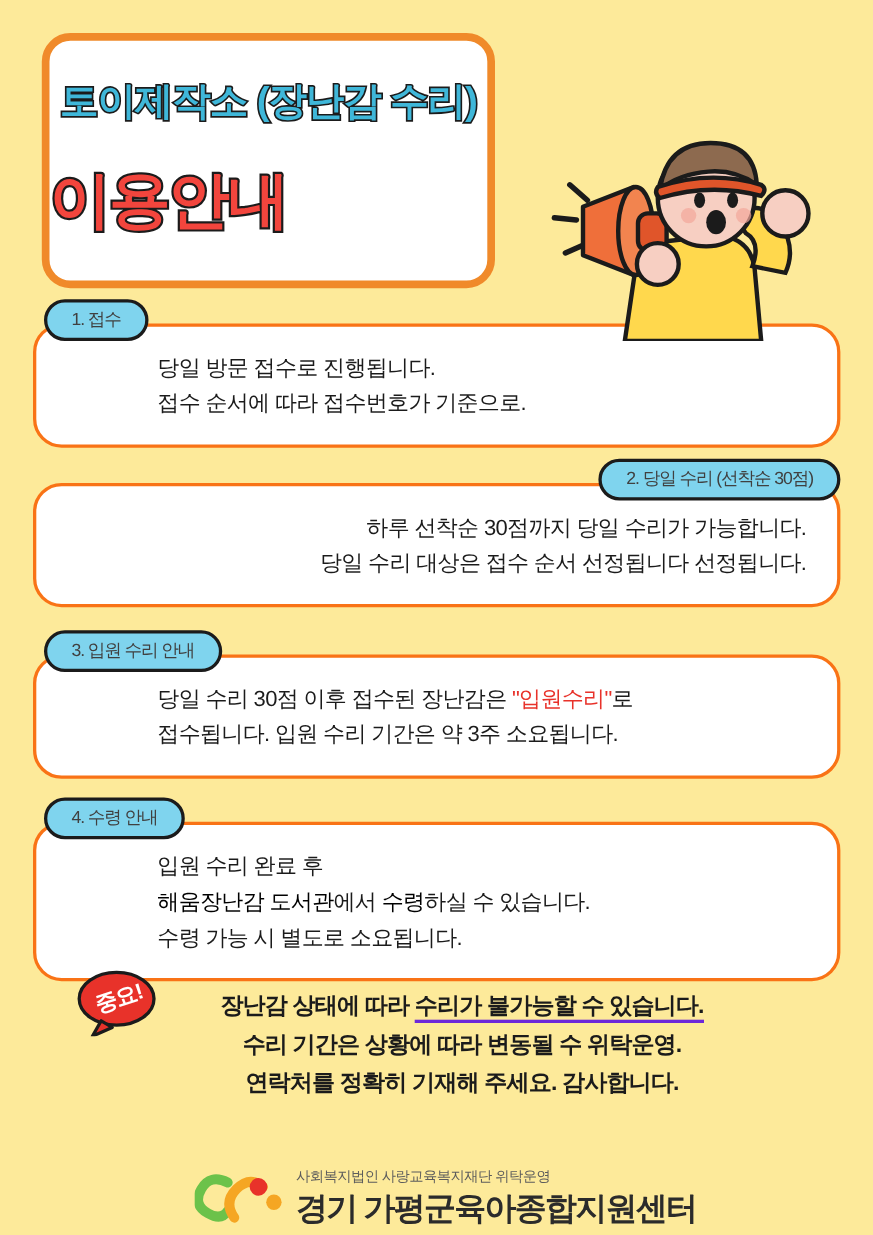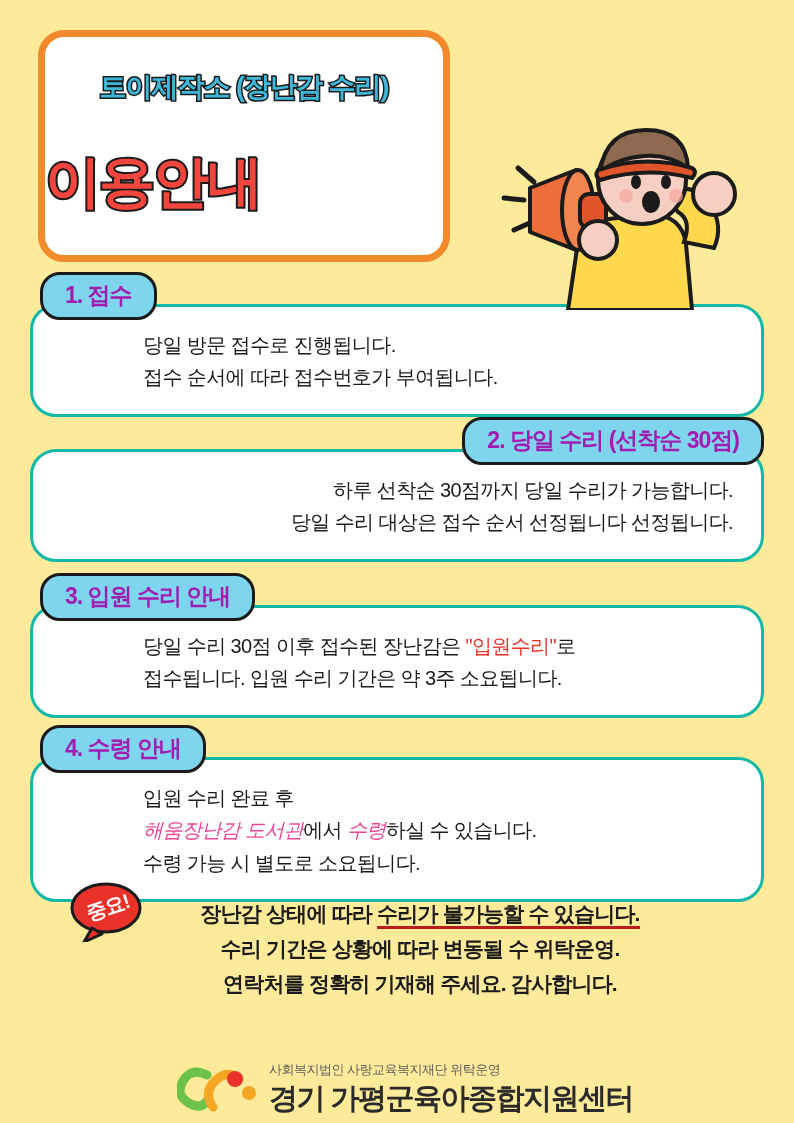--- a/index.html
+++ b/index.html
@@ -33,21 +33,21 @@
     border-radius: 26px;
     box-sizing: border-box;
     z-index: 3;
   }
   .title-line1 {
     position: absolute;
     left: 0;
     top: 32px;
     width: 100%;
     text-align: center;
-    font-size: 27px;
+    font-size: 35px;
     font-weight: bold;
     letter-spacing: -1px;
     color: #3fb7d9;
     -webkit-text-stroke: 3px #1b1b1b;
     paint-order: stroke fill;
     white-space: nowrap;
   }
   .title-line2 {
     position: absolute;
     left: 0;
@@ -78,53 +78,52 @@
     left: 30px;
     width: 734px;
   }
   .sec-tab {
     position: relative;
     display: inline-block;
     background: #7fd4ee;
     border: 3px solid #1b1b1b;
     border-radius: 20px;
     padding: 5px 22px 6px 22px;
-    font-size: 23px;
-    font-weight: bold;
-    color: #a21caf;
+    font-size: 16px;
+    font-weight: normal;
+    color: #404040;
     letter-spacing: -1px;
     white-space: nowrap;
     z-index: 4;
     margin-left: 10px;
   }
   .sec-body {
     position: relative;
     margin-top: -16px;
     background: #ffffff;
-    border: 3px solid #14b8a6;
+    border: 3px solid #f97316;
     border-radius: 26px;
     padding: 24px 28px 18px 110px;
     box-sizing: border-box;
     min-height: 92px;
     z-index: 1;
   }
   .sec-body p {
     margin: 0 0 4px 0;
     font-size: 20px;
     line-height: 1.42;
     color: #1b1b1b;
     letter-spacing: -0.6px;
     white-space: nowrap;
   }
   .hl-red {
     color: #e8322a;
   }
   .hl-orange {
-    color: #ec4899;
-    font-style: italic;
+    color: #000000;
   }
 
   
   #sec1 { top: 272px; }
   #sec2 { top: 417px; text-align: right; }
   #sec3 { top: 573px; }
   #sec4 { top: 725px; }
 
   
   .important-wrap {
@@ -162,21 +161,21 @@
   }
   .important-lines p {
     margin: 0 0 7px 0;
     font-size: 21px;
     font-weight: bold;
     color: #1b1b1b;
     letter-spacing: -0.8px;
     white-space: nowrap;
   }
   .underline-red {
-    border-bottom: 3px solid #b91c1c;
+    border-bottom: 3px solid #6d28d9;
     padding-bottom: 1px;
   }
 
   
   .footer {
     position: absolute;
     left: 0;
     top: 1040px;
     width: 794px;
     height: 75px;
@@ -257,21 +256,21 @@
 
   <div class="title-banner">
     <div class="title-line1">토이제작소 (장난감 수리)</div>
     <div class="title-line2">이용안내</div>
   </div>
 
   <div class="section" id="sec1">
     <div class="sec-tab">1. 접수</div>
     <div class="sec-body">
       <p>당일 방문 접수로 진행됩니다.</p>
-      <p>접수 순서에 따라 접수번호가 부여됩니다.</p>
+      <p>접수 순서에 따라 접수번호가 기준으로.</p>
     </div>
   </div>
 
   <div class="section" id="sec2">
     <div class="sec-tab">2. 당일 수리 (선착순 30점)</div>
     <div class="sec-body">
       <p>하루 선착순 30점까지 당일 수리가 가능합니다.</p>
       <p>당일 수리 대상은 접수 순서 선정됩니다 선정됩니다.</p>
     </div>
   </div>

